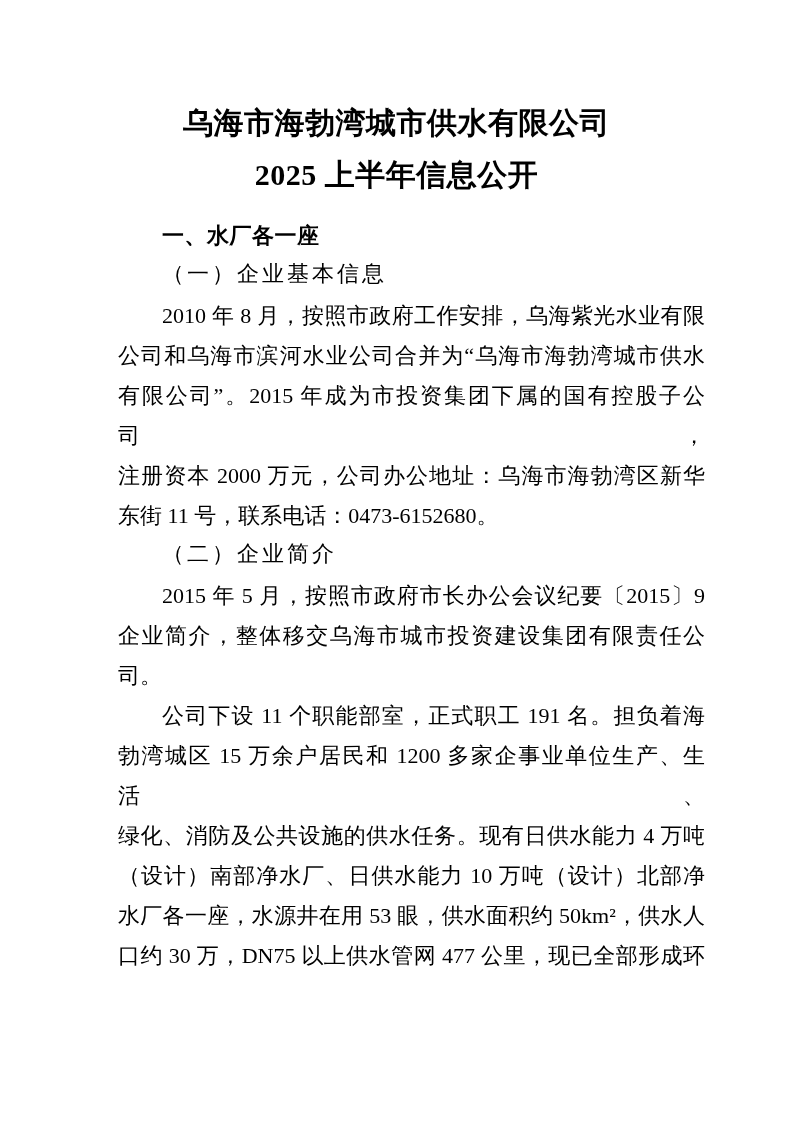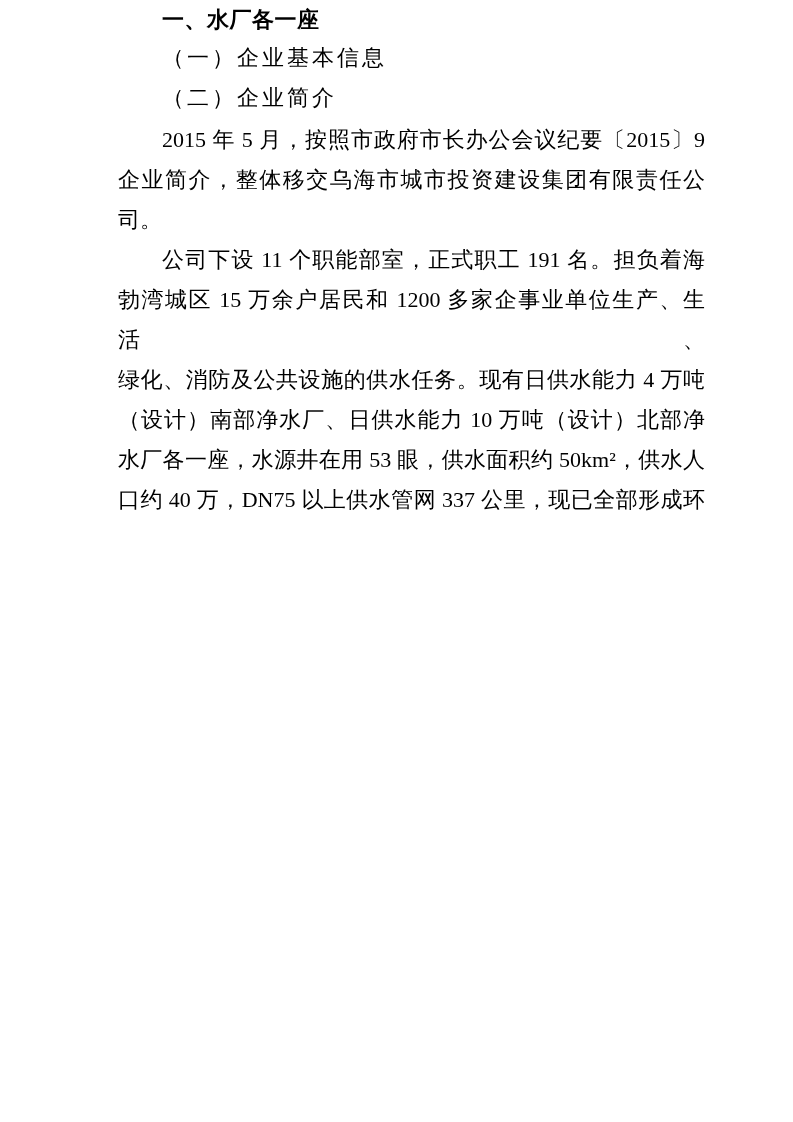--- a/index.html
+++ b/index.html
@@ -58,32 +58,43 @@
   }
   .para .line.last {
     text-align-last: left;
   }
 </style>
 </head>
 <body>
 
 <div class="page">
   <div class="content">
+    <div class="title">
+      <span class="title-line">乌海市海勃湾城市供水有限公司</span>
+      <span class="title-line">2025 上半年信息公开</span>
+    </div>
     <div id="body-blocks">
         <div class="heading">一、水厂各一座</div>
         <div class="subheading">（一）企业基本信息</div>
+        <div class="para">
+          <div class="line first">2010 年 8 月，按照市政府工作安排，乌海紫光水业有限</div>
+          <div class="line">公司和乌海市滨河水业公司合并为“乌海市海勃湾城市供水</div>
+          <div class="line">有限公司”。2015 年成为市投资集团下属的国有控股子公司，</div>
+          <div class="line">注册资本 2000 万元，公司办公地址：乌海市海勃湾区新华</div>
+          <div class="line last">东街 11 号，联系电话：0473-6152680。</div>
+        </div>
         <div class="subheading">（二）企业简介</div>
         <div class="para">
           <div class="line first">2015 年 5 月，按照市政府市长办公会议纪要〔2015〕9</div>
           <div class="line">企业简介，整体移交乌海市城市投资建设集团有限责任公</div>
           <div class="line last">司。</div>
         </div>
         <div class="para">
           <div class="line first">公司下设 11 个职能部室，正式职工 191 名。担负着海</div>
           <div class="line">勃湾城区 15 万余户居民和 1200 多家企事业单位生产、生活、</div>
           <div class="line">绿化、消防及公共设施的供水任务。现有日供水能力 4 万吨</div>
           <div class="line">（设计）南部净水厂、日供水能力 10 万吨（设计）北部净</div>
           <div class="line">水厂各一座，水源井在用 53 眼，供水面积约 50km²，供水人</div>
-          <div class="line">口约 40 万，DN75 以上供水管网 337 公里，现已全部形成环</div>
+          <div class="line">口约 30 万，DN75 以上供水管网 477 公里，现已全部形成环</div>
         </div>
       </div>
   </div>
 </div>
 
 </body></html>

